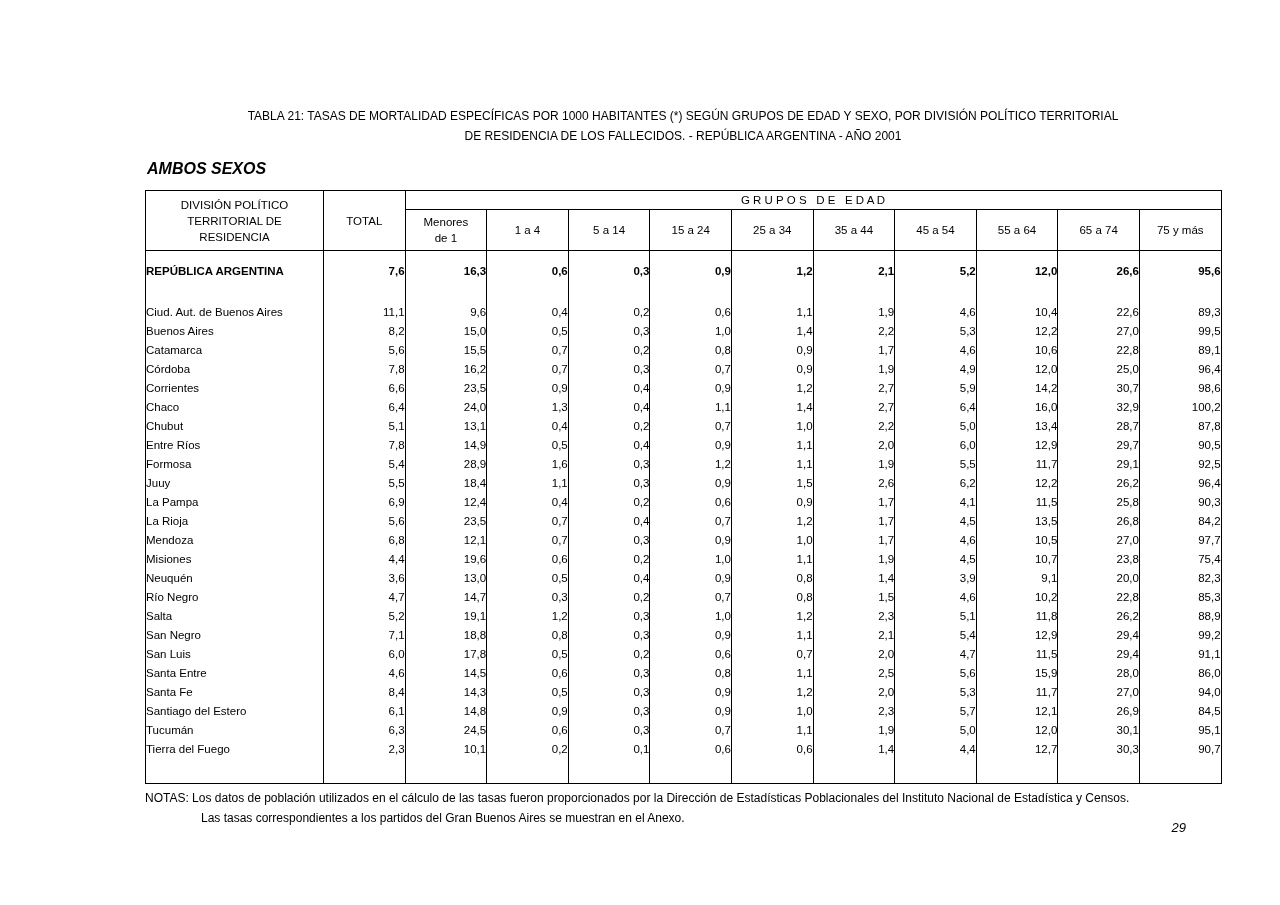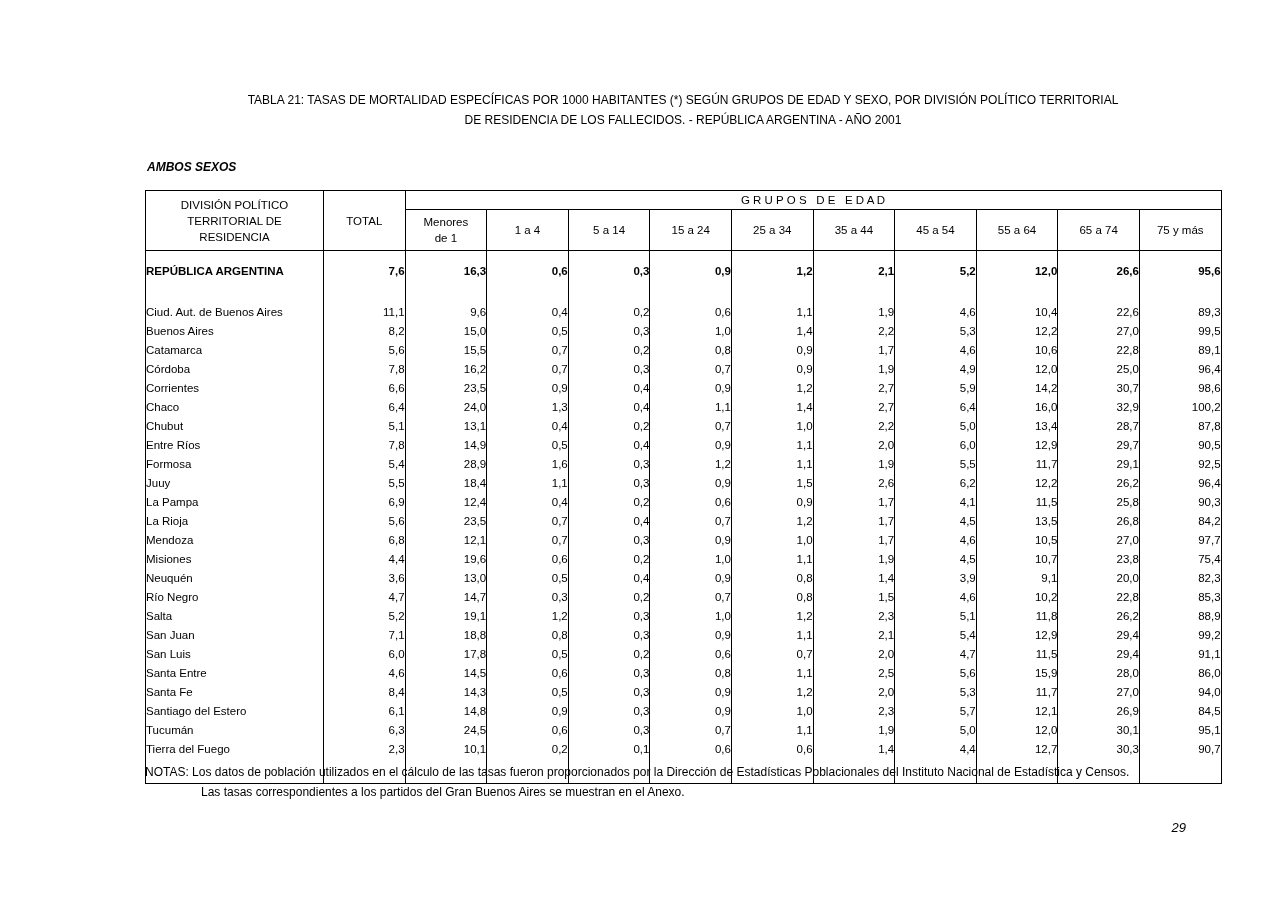--- a/index.html
+++ b/index.html
@@ -5,26 +5,26 @@
   html, body { margin: 0; padding: 0; }
   body {
     width: 1280px; height: 905px;
     background: #ffffff;
     font-family: "Liberation Sans", sans-serif;
     color: #000000;
   }
   .page { position: relative; width: 1280px; height: 905px; background: #fff; overflow: hidden; }
 
   .title-block {
-    position: absolute; left: 145px; top: 90px; width: 1076px;
+    position: absolute; left: 145px; top: 106px; width: 1076px;
     text-align: center; font-size: 12px; line-height: 20px;
   }
   .section-label {
     position: absolute; left: 147px; top: 160px;
-    font-size: 12px; font-weight: bold; font-style: italic;
+    font-size: 16px; font-weight: bold; font-style: italic;
   }
 
   .data-table {
     position: absolute; left: 145px; top: 190px;
     border-collapse: collapse; border: 1px solid #000;
     font-size: 11.5px; table-layout: fixed;
   }
   .col-province { width: 178px; }
   .col-num { width: 81.6px; }
 
@@ -41,21 +41,21 @@
   .age-th { height: 40px; vertical-align: top; padding-top: 4px; white-space: pre-line; line-height: 16px; }
 
   .data-table tbody td { height: 19px; line-height: 13px; vertical-align: middle; }
   .num-cell { text-align: right; padding-right: 5px; }
   .name-cell { text-align: left; padding-left: 4px; }
   .bold-row td { font-weight: bold; }
   .first-row td { padding-top: 11px; padding-bottom: 3px; }
   .spacer-row td { height: 12px; }
   .data-table tbody tr:last-child td { padding-bottom: 24px; }
 
-  .notes { position: absolute; left: 145px; top: 762px; font-size: 12px; line-height: 20px; }
+  .notes { position: absolute; left: 145px; top: 788px; font-size: 12px; line-height: 20px; }
   .note-line2 { margin-left: 37px; }
   .note-line3 { margin-left: 56px; }
 
   .page-number {
     position: absolute; left: 1120px; top: 820px; width: 66px;
     text-align: right; font-size: 13px; font-style: italic;
   }
 </style>
 </head>
 <body>
@@ -359,21 +359,21 @@
           <td class="num-cell">0,3</td>
           <td class="num-cell">1,0</td>
           <td class="num-cell">1,2</td>
           <td class="num-cell">2,3</td>
           <td class="num-cell">5,1</td>
           <td class="num-cell">11,8</td>
           <td class="num-cell">26,2</td>
           <td class="num-cell">88,9</td>
         </tr>
         <tr>
-          <td class="name-cell">San Juan</td>
+          <td class="name-cell">San Negro</td>
           <td class="num-cell">7,1</td>
           <td class="num-cell">18,8</td>
           <td class="num-cell">0,8</td>
           <td class="num-cell">0,3</td>
           <td class="num-cell">0,9</td>
           <td class="num-cell">1,1</td>
           <td class="num-cell">2,1</td>
           <td class="num-cell">5,4</td>
           <td class="num-cell">12,9</td>
           <td class="num-cell">29,4</td>

